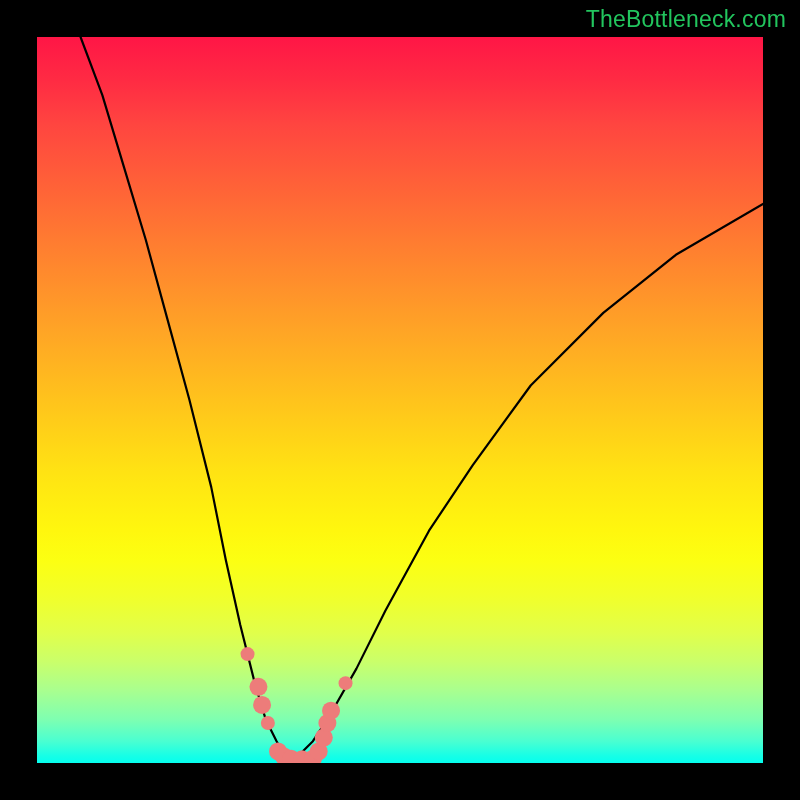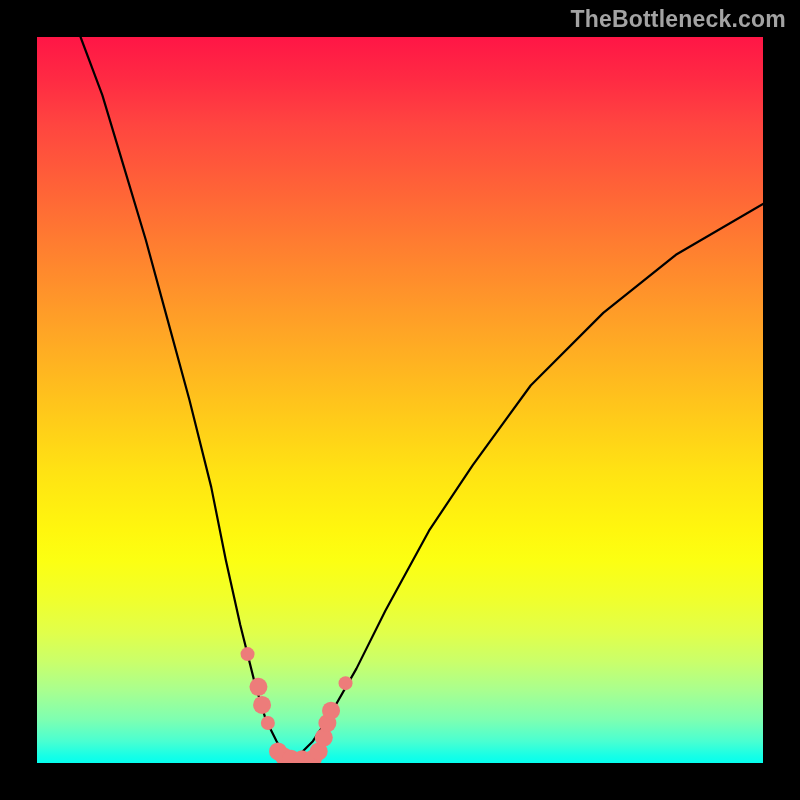--- a/index.html
+++ b/index.html
@@ -45,23 +45,23 @@
       #4affd1 97%,
       #17ffe6 99%,
       #05ffef 100%
     );
   }
   .watermark {
     position: absolute;
     top: 6px;
     right: 14px;
     font-size: 23px;
-    font-weight: 700;
+    font-weight: 400;
     letter-spacing: 0.2px;
-    color: #a3a3a3;
+    color: #22c55e;
     user-select: none;
   }
   svg.curves {
     position: absolute;
     top: 0;
     left: 0;
     width: 726px;
     height: 726px;
   }
 </style>

